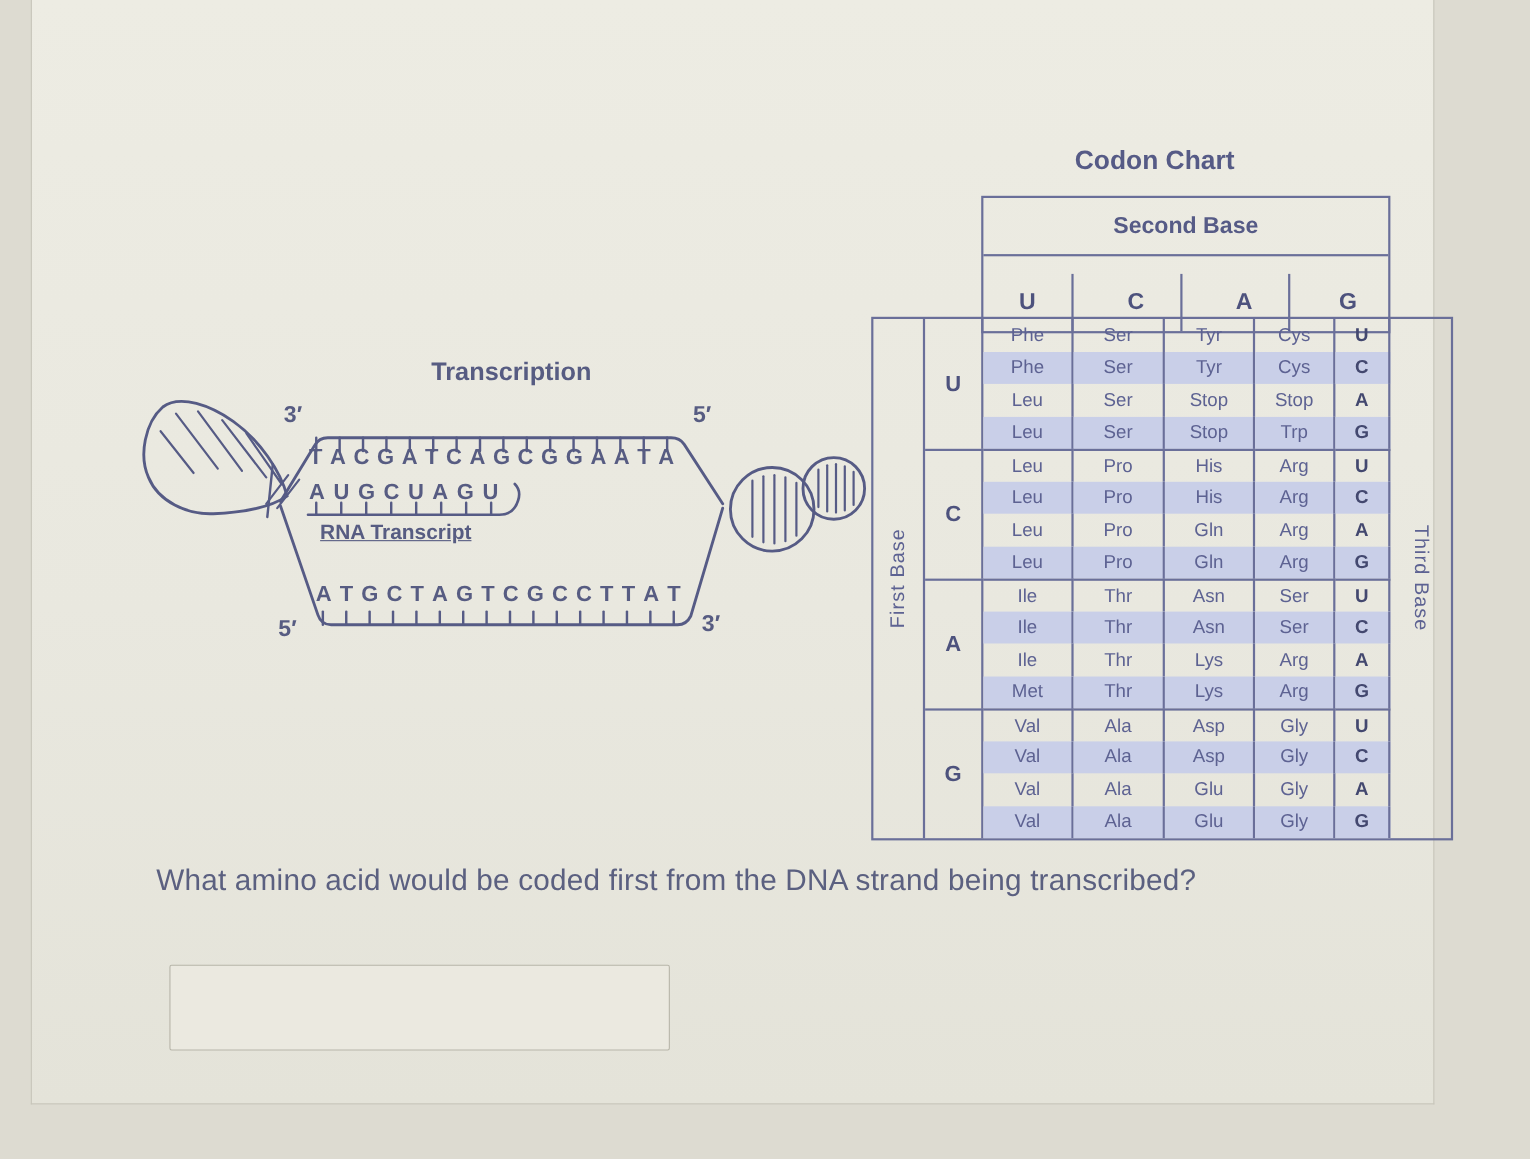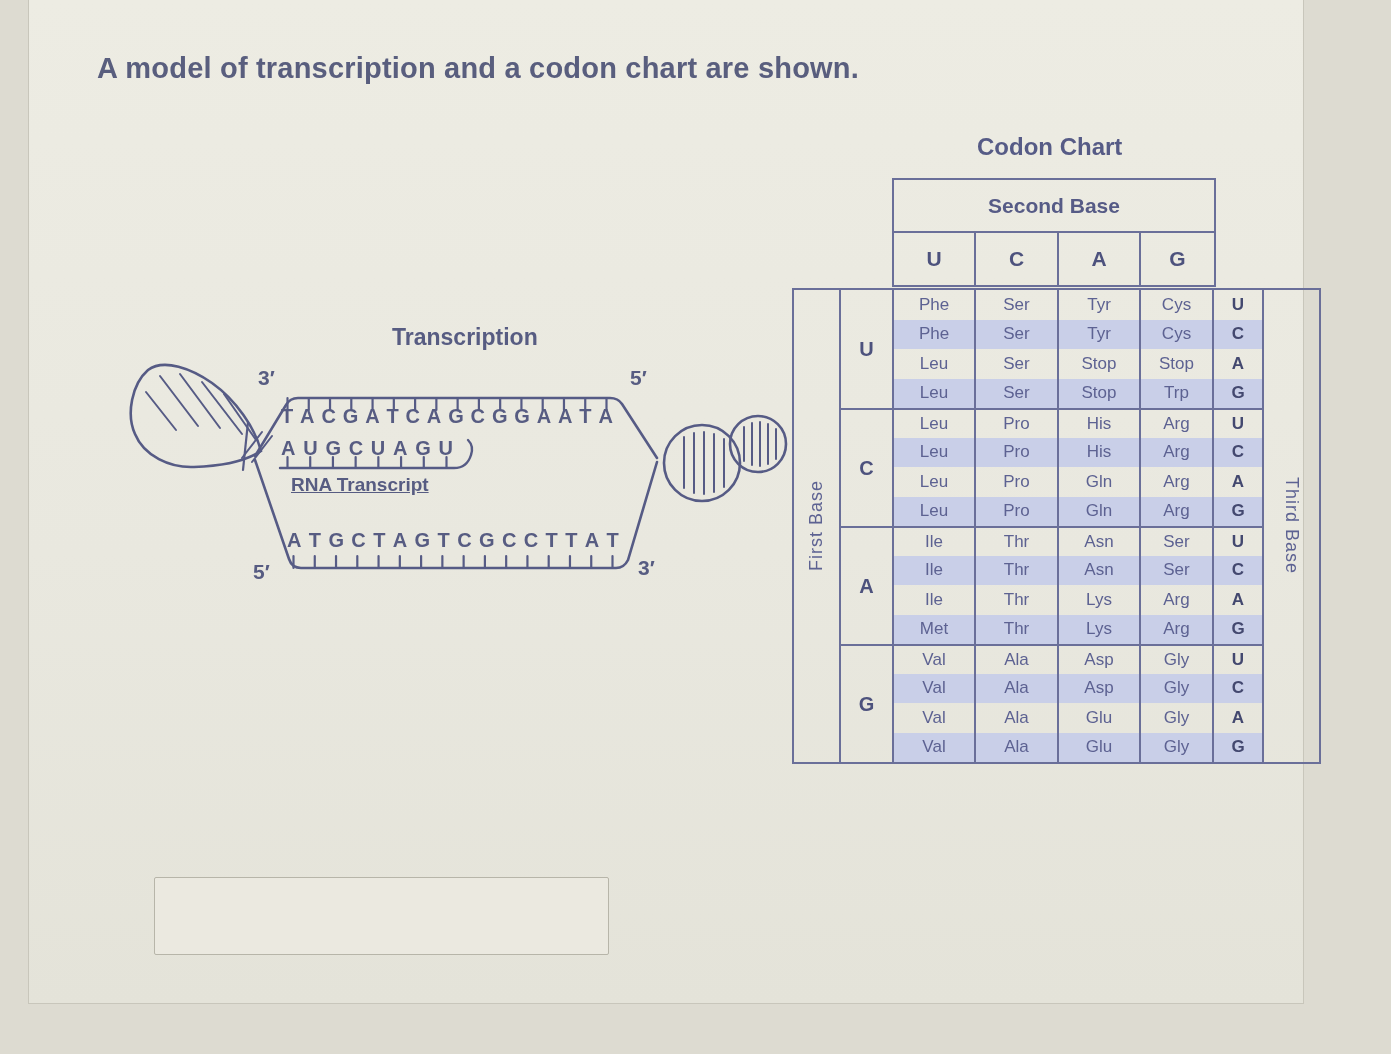--- a/index.html
+++ b/index.html
@@ -49,20 +49,21 @@
   }
   
   .codon-title{
     position:absolute;left:948px;top:133px;
     font-size:24px;font-weight:700;color:#565b86;
   }
   #second-base-box{
     position:absolute;left:863px;top:178px;
     display:grid;grid-template-columns:82px 83px 82px 73px;grid-template-rows:53px 52px;
     border:2.5px solid var(--tbord);
+    gap:16px;
   }
   .sb-title{
     grid-column:1 / span 4;border-bottom:2px solid var(--tbord);
     display:flex;align-items:center;justify-content:center;
     font-size:21px;font-weight:600;color:#565b86;
   }
   .sb-cell{
     display:flex;align-items:center;justify-content:center;
     font-weight:bold;font-size:21px;color:#4d527d;border-right:2px solid var(--tbord);
   }
@@ -100,21 +101,20 @@
     font-family:"Liberation Sans",sans-serif;font-size:24px;color:var(--ink);
     padding:0 14px;outline:none;
   }
   svg{position:absolute;}
 </style>
 </head>
 <body>
 
 <div class="card">
 
-  <h1 class="page-title">A model of transcription and a codon chart are shown.</h1>
 
   <div class="fig-title">Transcription</div>
 
   <svg viewBox="0 0 670 290" style="left:95px;top:330px;width:670px;height:290px">
     <g stroke="#565b85" fill="none" stroke-linecap="round">
 
       <path stroke-width="2.6" d="M24,40 C8,54 2,84 11,104 C20,126 46,138 70,137 C97,136 122,131 137,121 C131,98 112,70 88,53 C68,39 40,28 24,40 Z"></path>
       <path stroke-width="2" d="M22,62 L52,100"></path>
       <path stroke-width="2" d="M36,46 L74,96"></path>
       <path stroke-width="2" d="M56,44 L96,98"></path>
@@ -343,16 +343,17 @@
       <div class="cg-cell amino shade" style="grid-area: 16 / 3;">Val</div>
       <div class="cg-cell amino shade" style="grid-area: 16 / 4;">Ala</div>
       <div class="cg-cell amino shade" style="grid-area: 16 / 5;">Glu</div>
       <div class="cg-cell amino shade" style="grid-area: 16 / 6;">Gly</div>
       <div class="cg-cell third-letter shade" style="grid-area: 16 / 7;">G</div>
       <div class="cg-cell axis-col no-right" style="grid-area: 1 / 8 / span 16;">
         <span>Third Base</span>
       </div>
     </div>
 
+  <div class="question">What amino acid would be coded first from the DNA strand being transcribed?</div>
 
   <input class="answer-input" type="text" placeholder="" style="">
 
 </div>
 
 </body></html>

